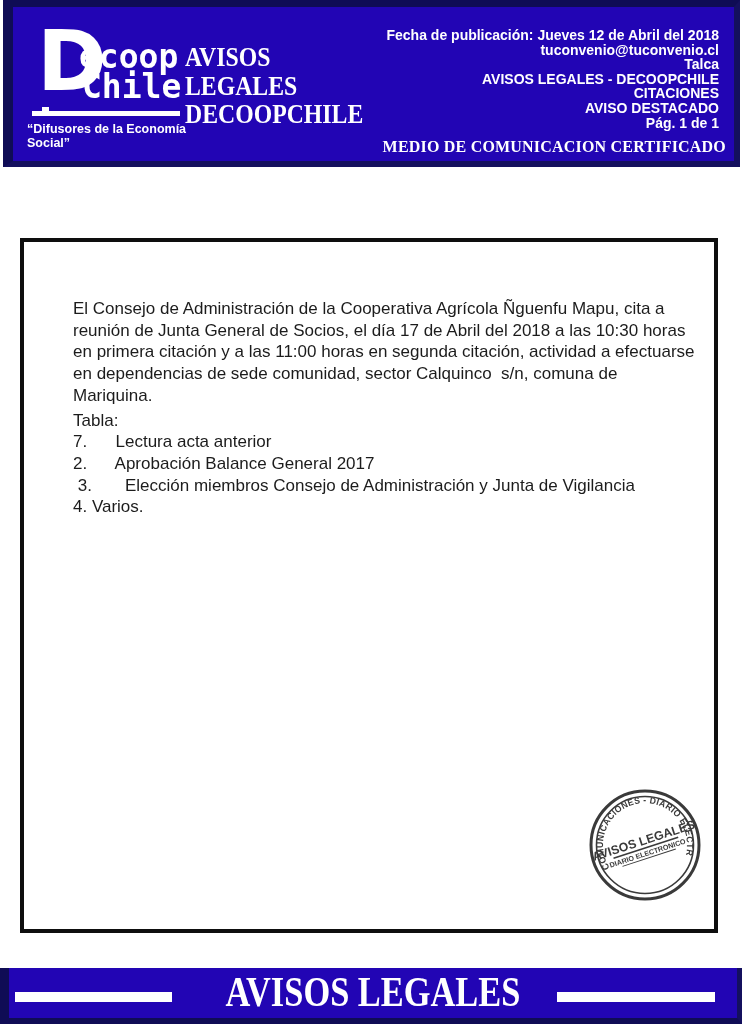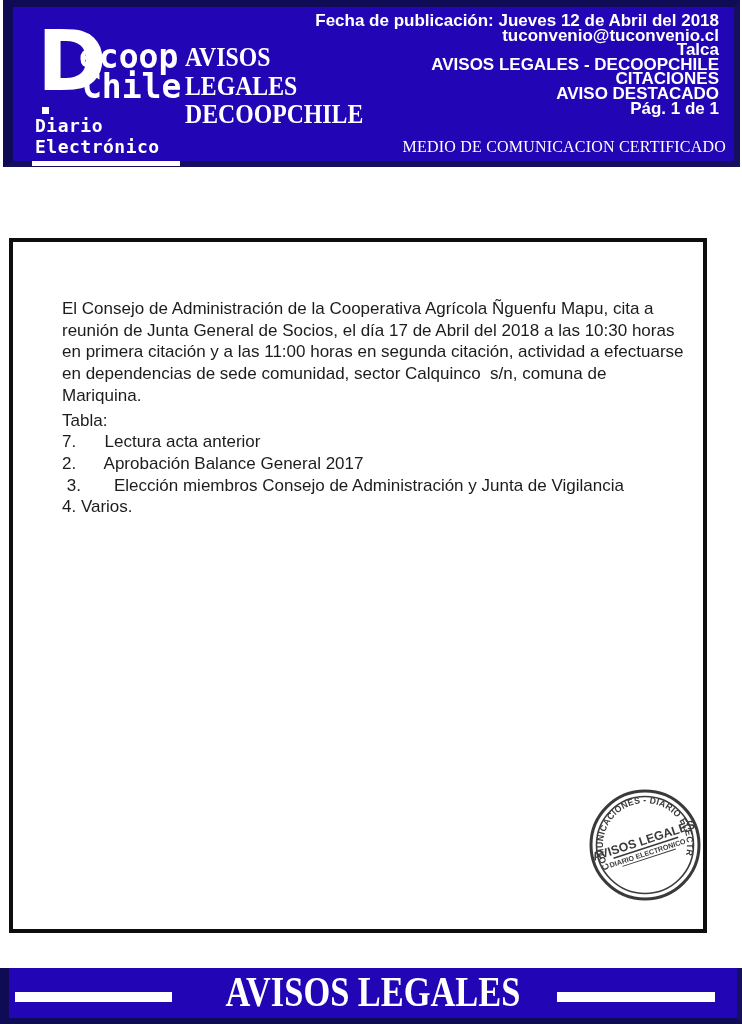--- a/index.html
+++ b/index.html
@@ -31,31 +31,31 @@
   .logo-rule { margin:4px 0 0 7px; width:148px; height:5px; background:#ffffff; }
   .logo-slogan { margin:6px 0 0 2px; font-size:12.5px; font-weight:700; letter-spacing:0; }
 
   .mid-title {
     position:absolute; left:172px; top:36px; color:#ffffff;
     font-family:"Liberation Serif", serif; font-weight:700; font-size:27px; line-height:28.5px;
     transform:scaleX(.88); transform-origin:left top; letter-spacing:0;
   }
 
   .pub-block {
-    position:absolute; right:15px; top:7px; text-align:right; color:#ffffff;
-    font-weight:700; font-size:17px; line-height:14.6px;
+    position:absolute; right:15px; top:21px; text-align:right; color:#ffffff;
+    font-weight:700; font-size:14px; line-height:14.6px;
   }
   .certified {
     position:absolute; right:8px; top:131px; color:#ffffff;
-    font-family:"Liberation Serif", serif; font-weight:400; font-size:16px; letter-spacing:.2px;
+    font-family:"Liberation Serif", serif; font-weight:700; font-size:16px; letter-spacing:.2px;
   }
 
   
   .notice-box {
-    position:absolute; left:9px; top:238px; width:698px; height:695px;
+    position:absolute; left:20px; top:238px; width:698px; height:695px;
     border:4px solid #0e0e0e; background:#ffffff;
   }
   .notice-text {
     padding:56px 28px 0 49px; color:#1c1c1c;
     font-size:17px; line-height:21.7px;
   }
   .notice-text .line { white-space:pre; }
   .agenda { margin-top:3px; }
 
   
@@ -85,21 +85,20 @@
 
     <div class="logo">
       <div class="logo-top">
         <span class="big-d">D</span>
         <span class="d-dot"></span>
         <div class="logo-words">
           <div class="w1">ecoop</div>
           <div class="w2">Chile</div>
         </div>
       </div>
-      <div class="logo-diario">Diario Electrónico</div>
       <div class="logo-rule"></div>
       <div class="logo-slogan">“Difusores de la Economía Social”</div>
     </div>
 
     <div class="mid-title">
       <div>AVISOS</div>
       <div>LEGALES</div>
       <div>DECOOPCHILE</div>
     </div>
 

